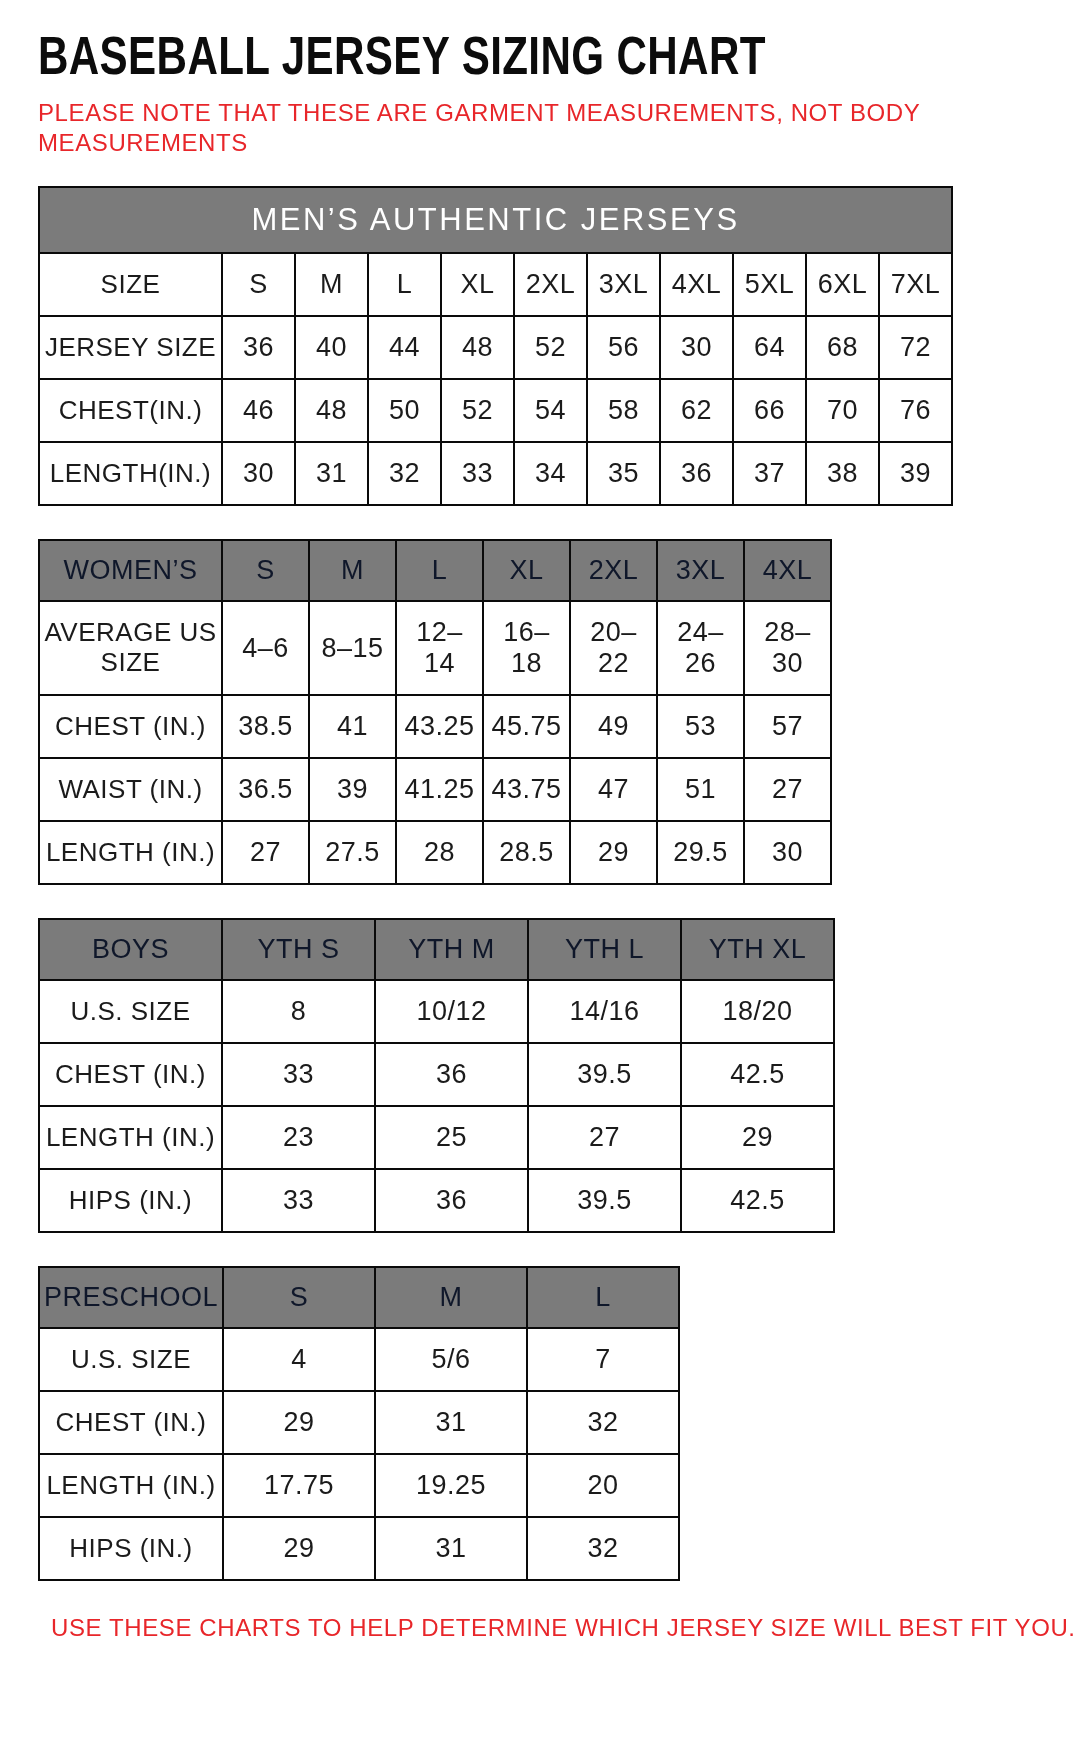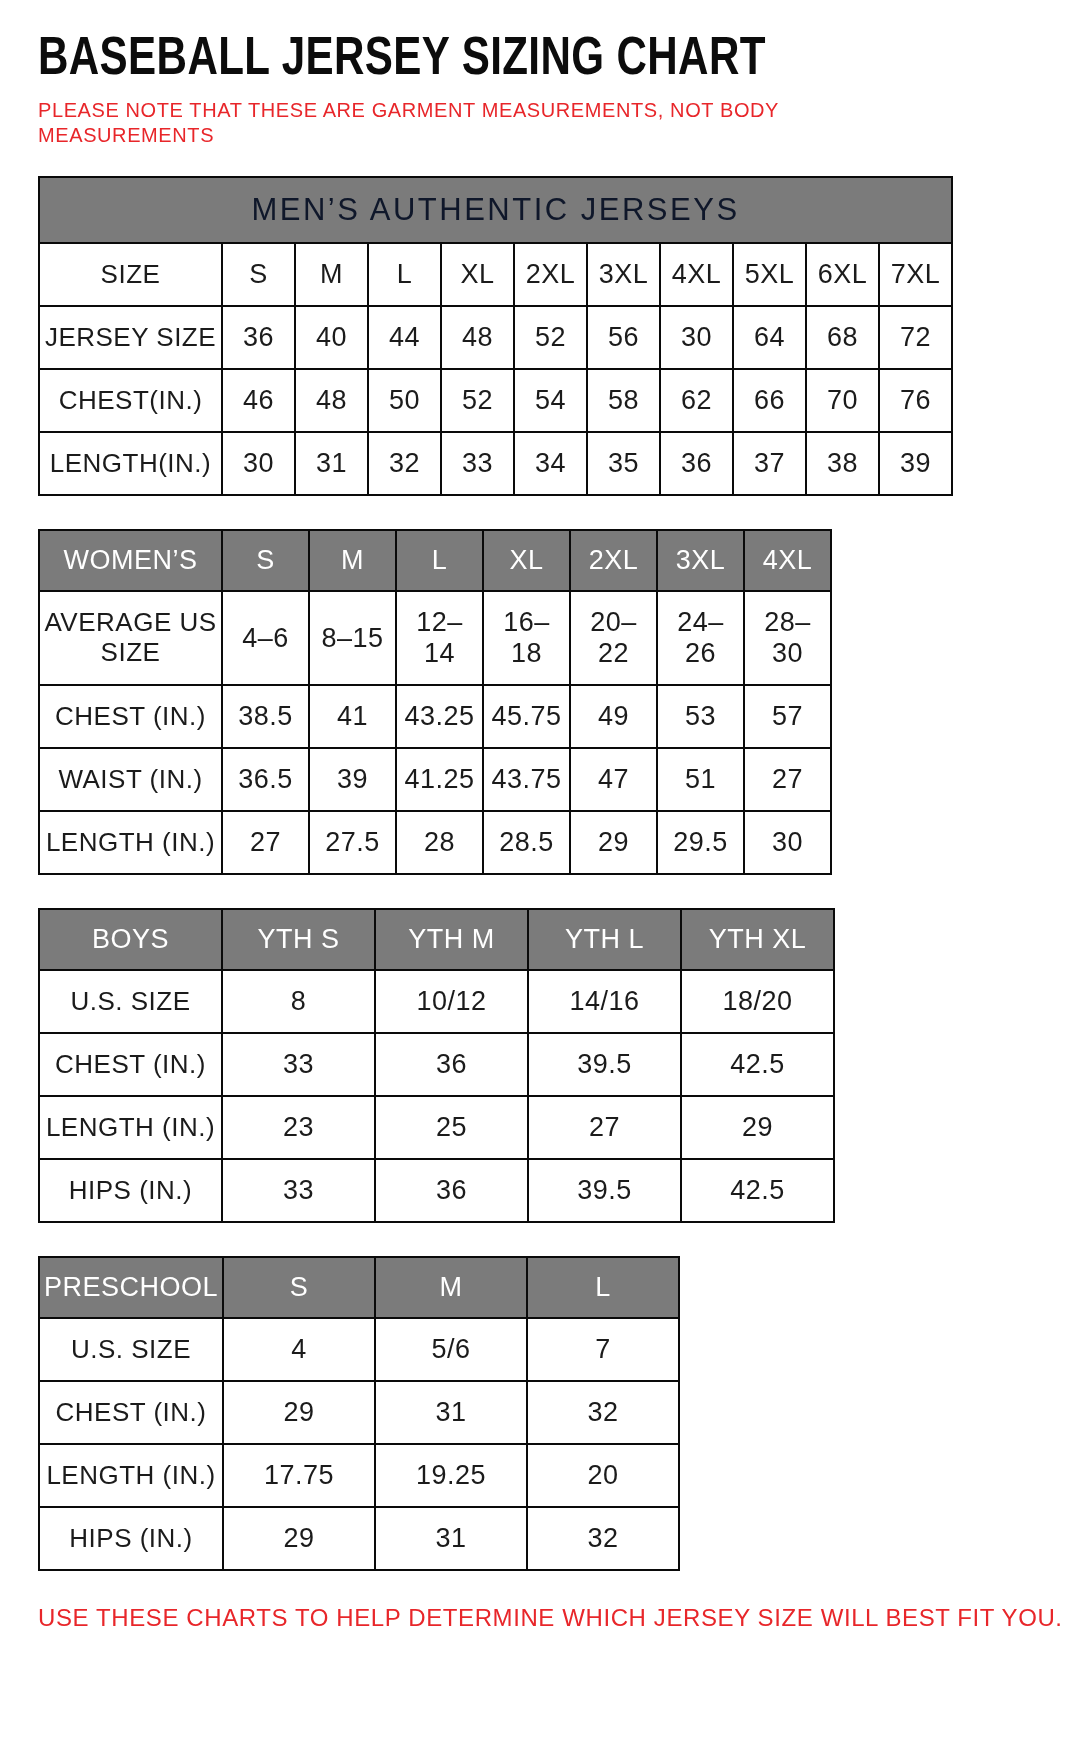--- a/index.html
+++ b/index.html
@@ -21,61 +21,61 @@
     font-size: 54px;
     font-weight: bold;
     color: #0c0c0c;
     white-space: nowrap;
     transform: scaleX(0.78);
     transform-origin: left center;
     letter-spacing: 0.5px;
   }
   .note {
     color: var(--red, #e8262a);
-    font-size: 20px;
+    font-size: 24px;
     line-height: 1.25;
     max-width: 900px;
     margin: 0 0 28px 0;
     letter-spacing: 0.6px;
   }
   table.chart {
     border-collapse: collapse;
     margin: 0 0 33px 0;
   }
   table.chart td {
     border: 2px solid #0a0a0a;
     text-align: center;
     vertical-align: middle;
     font-size: 27px;
     padding: 15px 4px;
     letter-spacing: 0.5px;
     background: #ffffff;
   }
   table.chart td.banner {
     background: var(--gray, #7b7b7b);
-    color: #0f172a;
+    color: #ffffff;
     font-size: 31px;
     letter-spacing: 2.5px;
     padding: 14px 4px;
     text-align: center;
   }
   table.chart tr.head td {
     background: var(--gray, #7b7b7b);
-    color: #ffffff;
+    color: #0f172a;
     padding: 14px 4px;
   }
   table.chart td.rowlabel {
     font-size: 26px;
     line-height: 1.15;
     margin-left: 48px;
   }
   .footer {
     color: var(--red, #e8262a);
     font-size: 24px;
-    margin: 0;
+    margin: 13px;
     letter-spacing: 0.6px;
     white-space: nowrap;
   }
 </style>
 </head>
 <body>
 
 <div class="page">
   <h1 class="title">BASEBALL JERSEY SIZING CHART</h1>
   <p class="note">PLEASE NOTE THAT THESE ARE GARMENT MEASUREMENTS, NOT BODY MEASUREMENTS</p>

